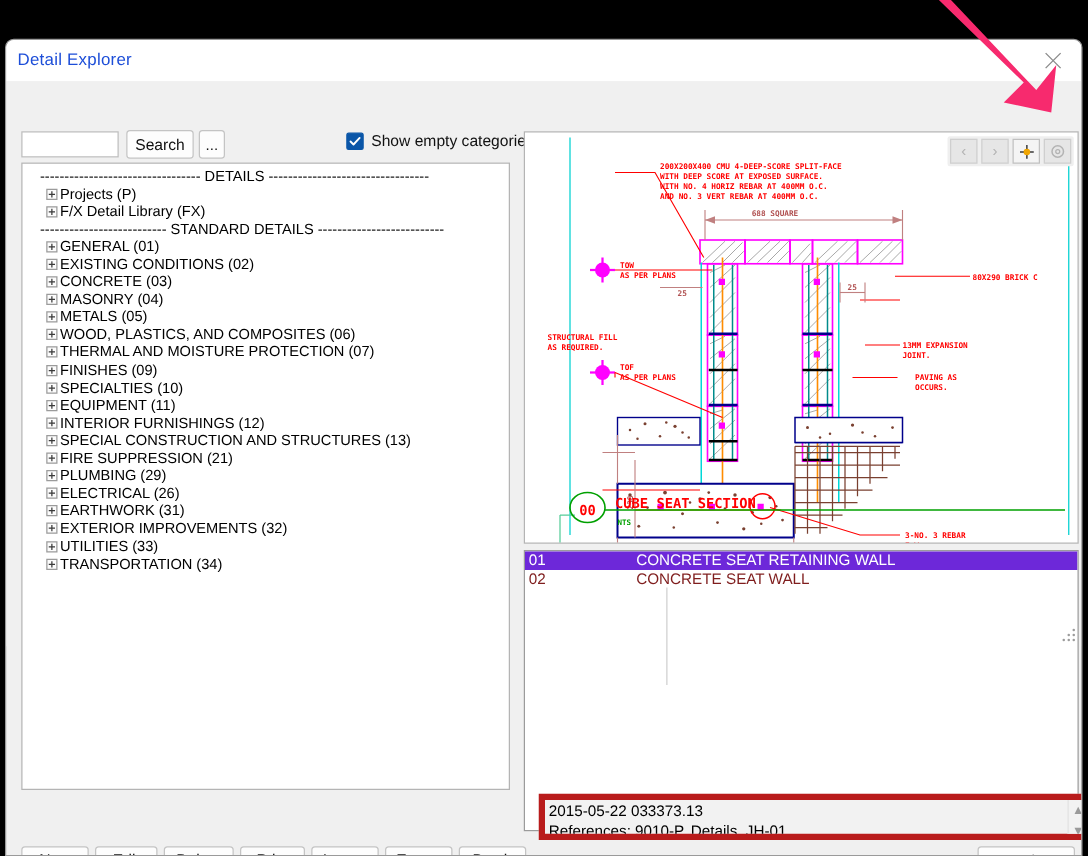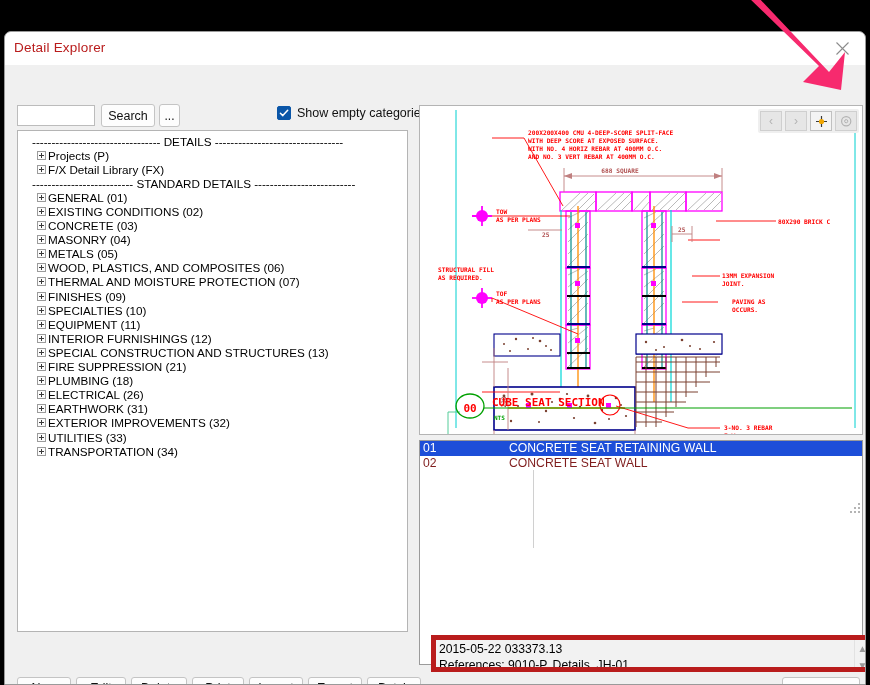--- a/index.html
+++ b/index.html
@@ -22,21 +22,21 @@
     overflow: hidden;
   }
   #titlebar {
     position: absolute; left: 0; top: 0;
     width: 100%; height: 33px;
     background: #ffffff;
     border-radius: 6px 6px 0 0;
   }
   #title-text {
     position: absolute; left: 9px; top: 8px;
-    font-size: 13.5px; color: #b91c1c; letter-spacing: .2px;
+    font-size: 13.5px; color: #1d4ed8; letter-spacing: .2px;
   }
   #close-btn {
     position: absolute; right: 0; top: 0;
     width: 46px; height: 33px;
     display: flex; align-items: center; justify-content: center;
     cursor: default;
   }
   #close-btn svg { display: block; }
 
   
@@ -146,21 +146,21 @@
   #detail-list {
     position: absolute; left: 414px; top: 375px;
     width: 444px; height: 225px;
     background: #fff; border: 1px solid #9b9b9b;
     overflow: hidden;
   }
   .list-row {
     height: 14.5px; display: flex; align-items: center;
     font-size: 12.2px; color: #7f1d1d; cursor: default;
   }
-  .list-row.selected { background: #1d4ed8; color: #fff; }
+  .list-row.selected { background: #6d28d9; color: #fff; }
   .list-num { width: 48px; padding-left: 3px; flex: 0 0 auto; }
   .list-name { flex: 1 1 auto; margin-left: 41px; }
   #list-divider {
     position: absolute; left: 113px; top: 29px; width: 1px; height: 78px;
     background: #d0d0d0;
   }
 
   #status-box {
     position: absolute; left: 426px; top: 570px;
     width: 444px; height: 37px;
@@ -286,21 +286,21 @@
         <div class="tree-row">
           <span class="expander"></span>
           <span>SPECIAL CONSTRUCTION AND STRUCTURES (13)</span>
         </div>
         <div class="tree-row">
           <span class="expander"></span>
           <span>FIRE SUPPRESSION (21)</span>
         </div>
         <div class="tree-row">
           <span class="expander"></span>
-          <span>PLUMBING (18)</span>
+          <span>PLUMBING (29)</span>
         </div>
         <div class="tree-row">
           <span class="expander"></span>
           <span>ELECTRICAL (26)</span>
         </div>
         <div class="tree-row">
           <span class="expander"></span>
           <span>EARTHWORK (31)</span>
         </div>
         <div class="tree-row">

